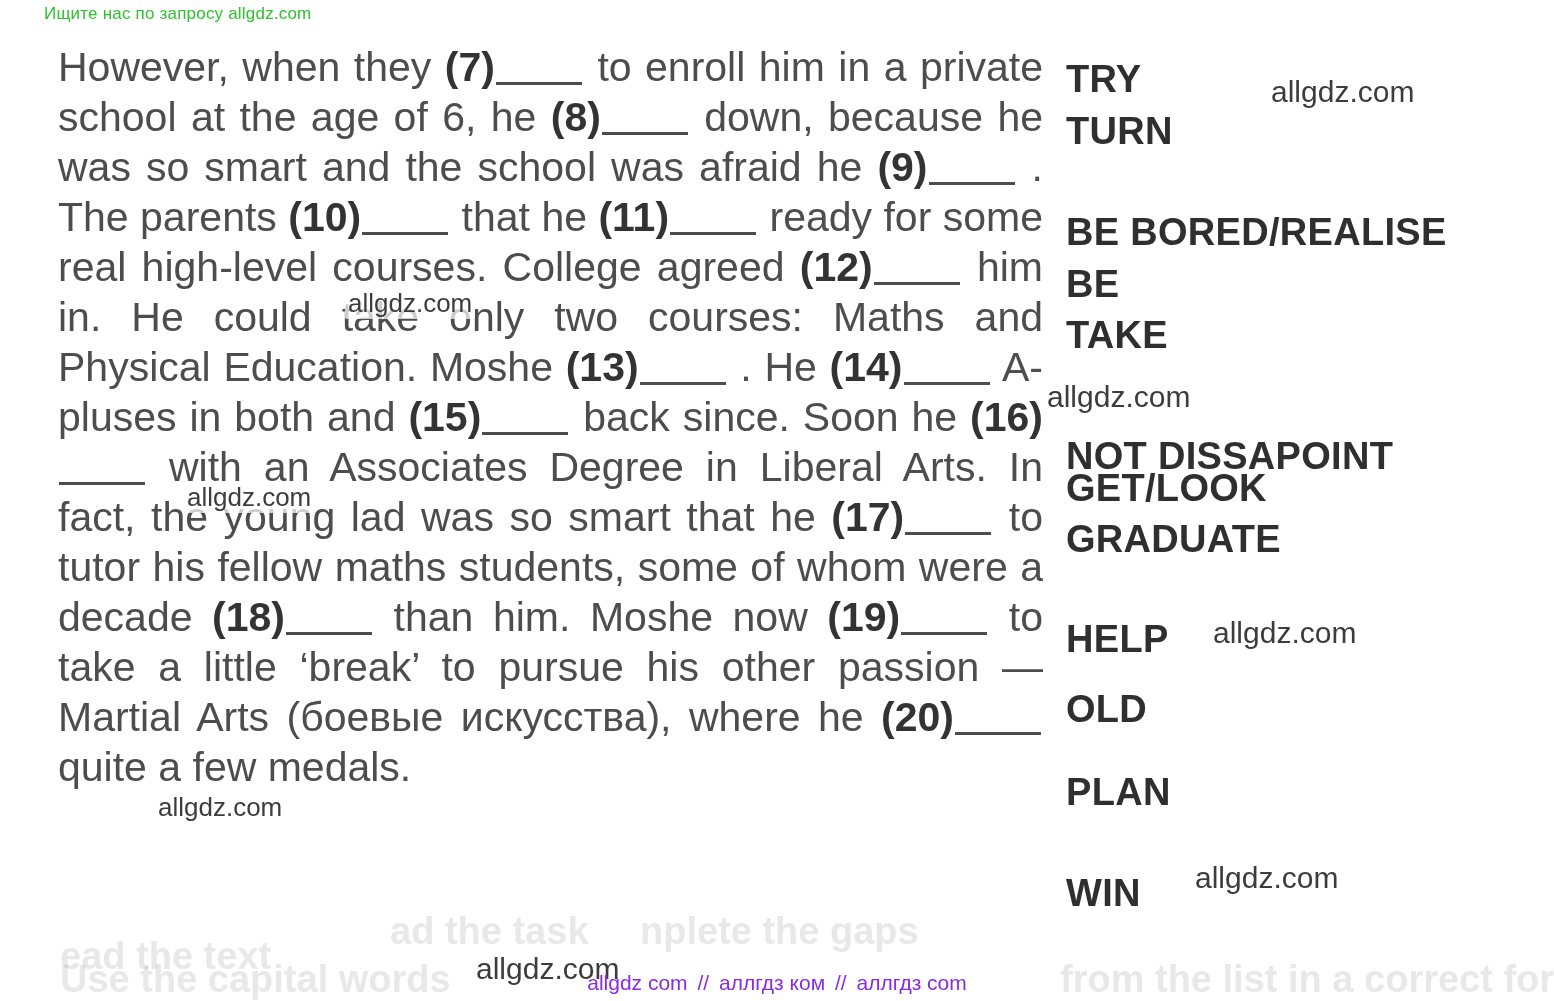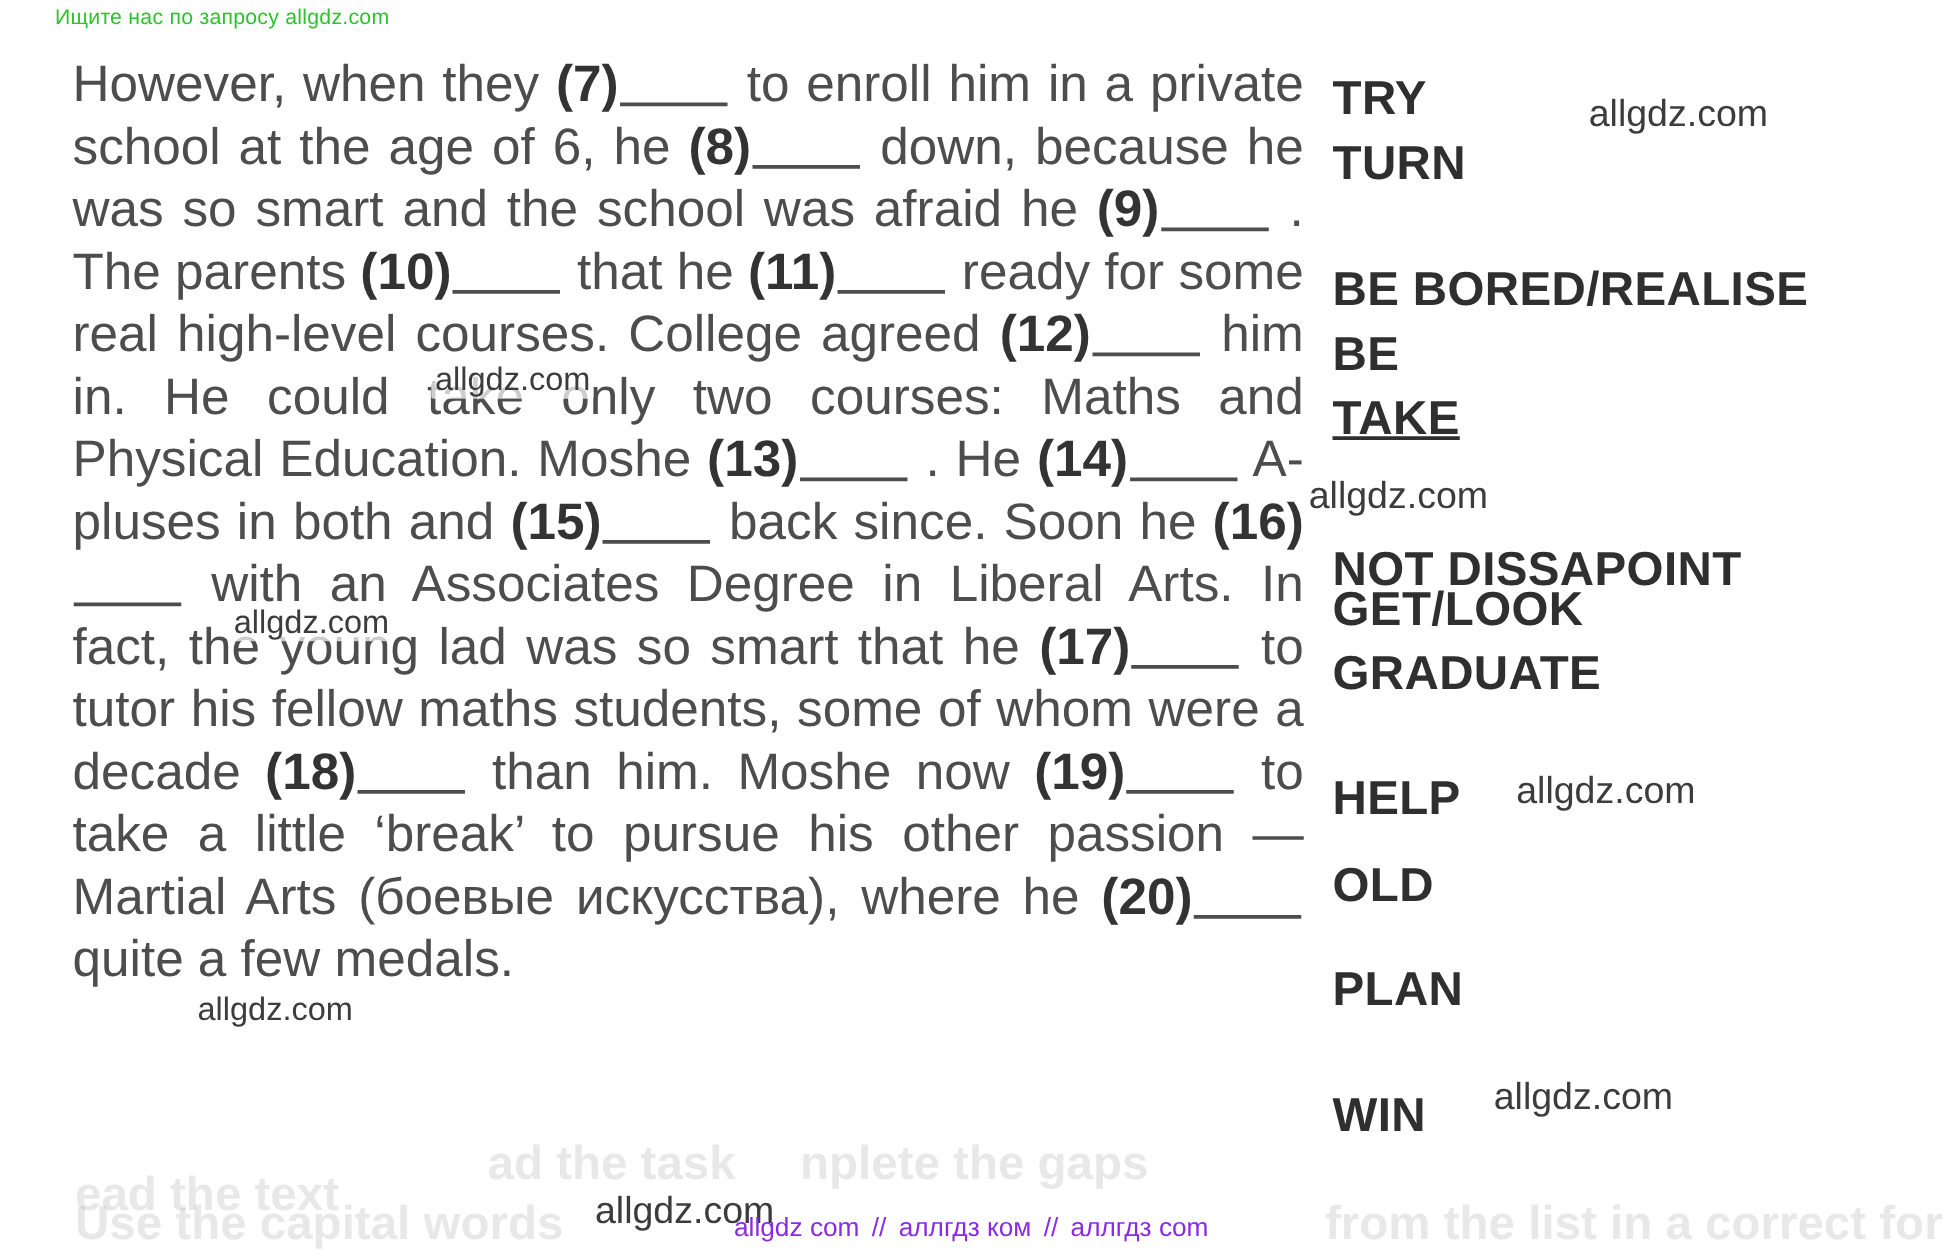--- a/index.html
+++ b/index.html
@@ -148,21 +148,21 @@
 
     <div class="text-col">
       <p><span>However, when they </span><b>(7)</b><span class="gap"></span><span> to enroll him in a private school at the age of 6, he </span><b>(8)</b><span class="gap"></span><span> down, because he was so smart and the school was afraid he </span><b>(9)</b><span class="gap"></span><span> . The parents </span><b>(10)</b><span class="gap"></span><span> that he </span><b>(11)</b><span class="gap"></span><span> ready for some real high-level courses. College agreed </span><b>(12)</b><span class="gap"></span><span> him in. He could take only two courses: Maths and Physical Education. Moshe </span><b>(13)</b><span class="gap"></span><span> . He </span><b>(14)</b><span class="gap"></span><span> A-pluses in both and </span><b>(15)</b><span class="gap"></span><span> back since. Soon he </span><b>(16)</b><span class="gap"></span><span> with an Associates Degree in Liberal Arts. In fact, the young lad was so smart that he </span><b>(17)</b><span class="gap"></span><span> to tutor his fellow maths students, some of whom were a decade </span><b>(18)</b><span class="gap"></span><span> than him. Moshe now </span><b>(19)</b><span class="gap"></span><span> to take a little ‘break’ to pursue his other passion — Martial Arts (боевые искусства), where he </span><b>(20)</b><span class="gap"></span><span> quite a few medals.</span></p>
     </div>
 
     <div class="words">
         <div class="w" style="top: 28px;">TRY</div>
         <div class="w" style="top: 80px;">TURN</div>
         <div class="w" style="top: 181px;">BE BORED/REALISE</div>
         <div class="w" style="top: 233px;">BE</div>
-        <div class="w" style="top: 284px; text-decoration: underline;">TAKE</div>
+        <div class="w" style="top: 284px;">TAKE</div>
         <div class="w" style="top: 385px; margin-top: 20px;">NOT DISSAPOINT</div>
         <div class="w" style="top: 437px;">GET/LOOK</div>
         <div class="w" style="top: 488px;">GRADUATE</div>
         <div class="w" style="top: 588px;">HELP</div>
         <div class="w" style="top: 658px;">OLD</div>
         <div class="w" style="top: 741px;">PLAN</div>
         <div class="w" style="top: 842px;">WIN</div>
       </div>
 
     <div class="wm-layer">

